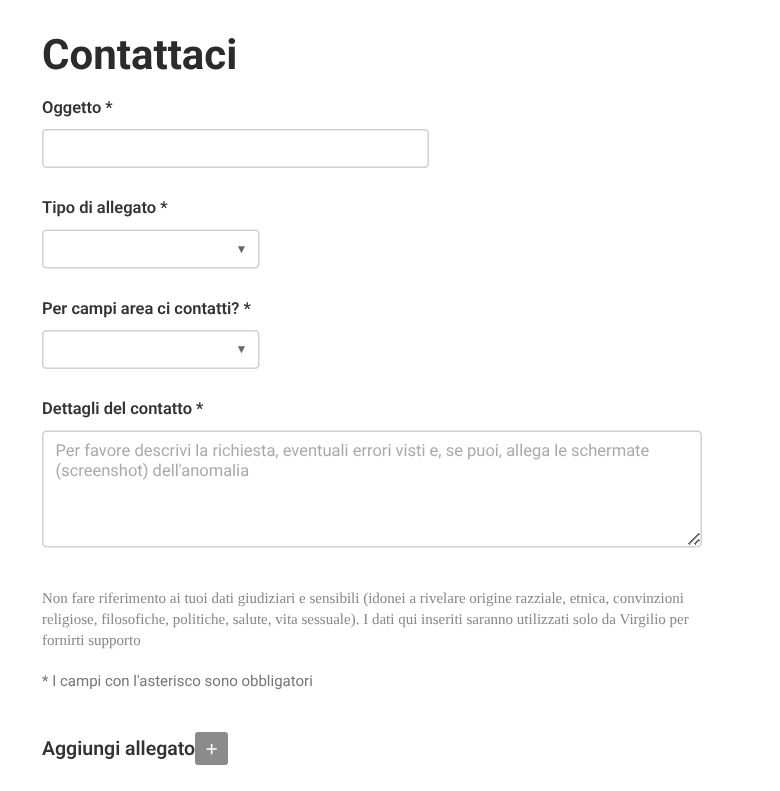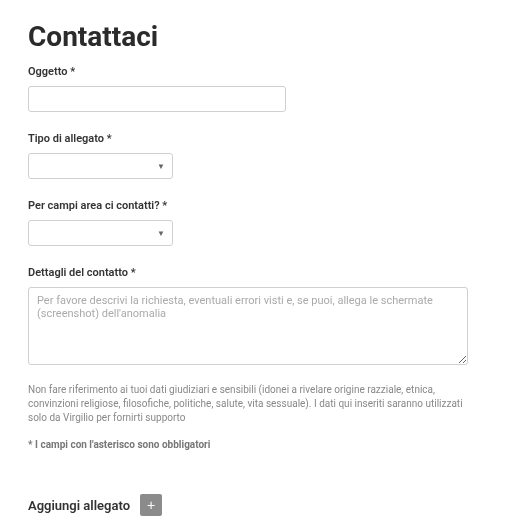--- a/index.html
+++ b/index.html
@@ -76,34 +76,33 @@
       font-family: inherit;
       resize: both;
     }
     .textarea-input::placeholder {
       color: #aaa;
     }
     .hint-text {
       font-size: 10px;
       color: #888;
       line-height: 1.4;
-      margin-top: 14px;
+      margin-top: 24px;
       max-width: 440px;
+      font-family: Liberation Serif, serif;
     }
     .required-note {
       font-size: 10px;
       color: #777;
       margin-top: 14px;
-      margin-bottom: 44px;
-      font-weight: bold;
+      margin-bottom: 28px;
     }
     .attach-row {
       display: flex;
       align-items: center;
-      gap: 10px;
       margin-bottom: 36px;
     }
     .attach-label {
       font-size: 13px;
       font-weight: 600;
       color: #333;
     }
     .attach-button {
       width: 22px;
       height: 22px;

